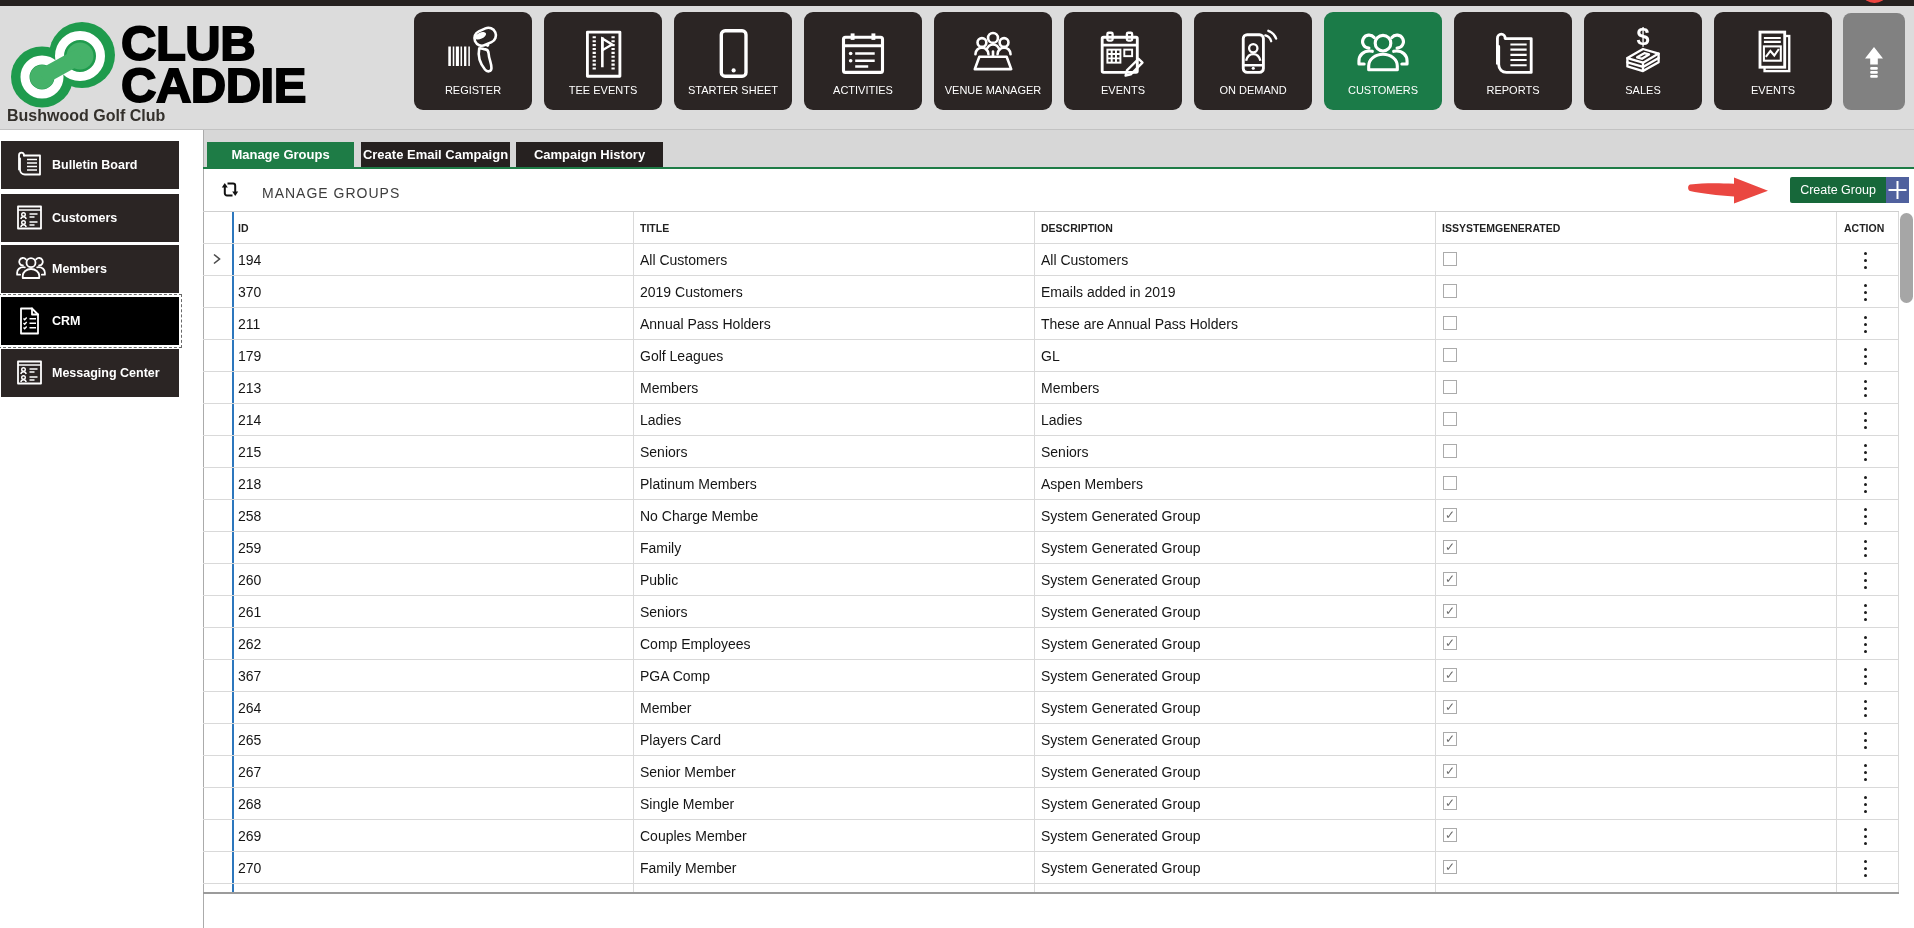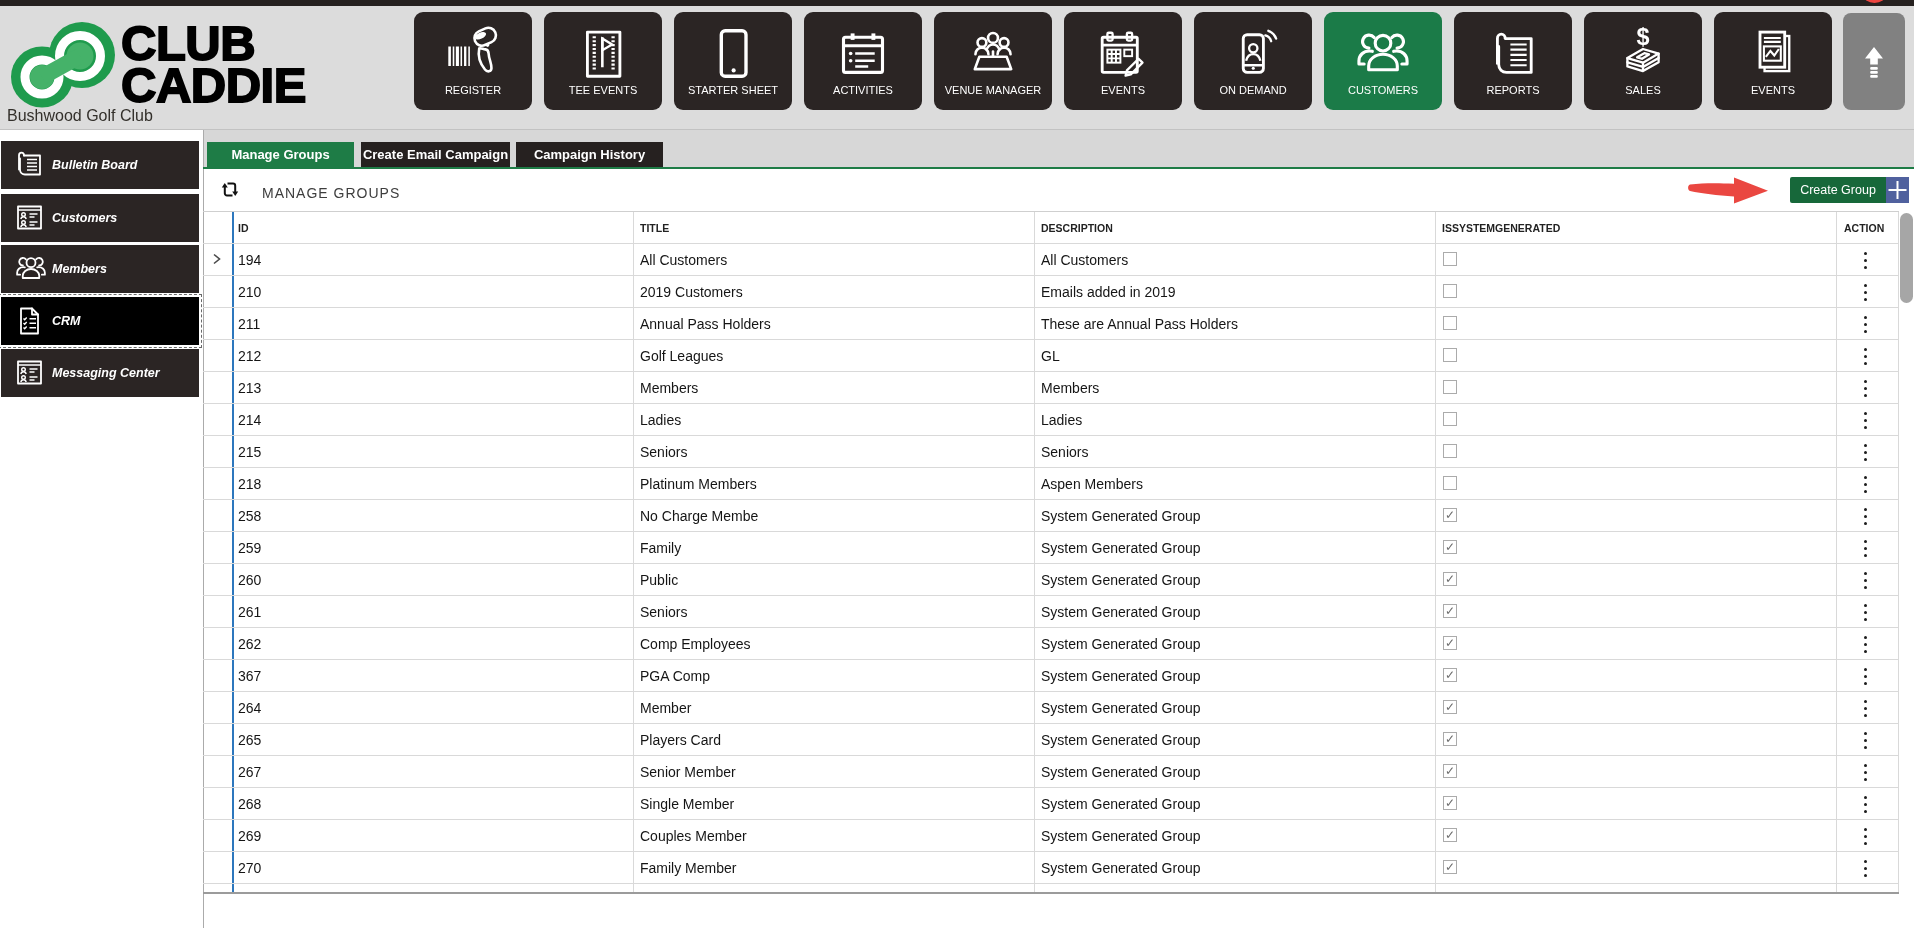--- a/index.html
+++ b/index.html
@@ -7,30 +7,30 @@
   font-family:"Liberation Sans", sans-serif; position:relative; }
 .abs { position:absolute; }
 
 #topbar { left:0; top:0; width:1914px; height:6px; background:#262120; overflow:hidden; }
 #reddot { left:1863px; top:-14px; width:23px; height:17px; background:#ee4540; border-radius:50%; }
 
 #header { left:0; top:6px; width:1914px; height:123px; background:#dcdcdc; }
 #hborder { left:0; top:129px; width:1914px; height:1px; background:#c2c2c2; }
 #clubtext { left:121px; top:23px; font-size:49px; line-height:41.5px; font-weight:bold;
   color:#000; letter-spacing:-0.5px; -webkit-text-stroke:1.8px #000; }
-#clubname { left:7px; top:107px; font-size:16px; font-weight:normal; color:#33302b; }
+#clubname { left:7px; top:107px; font-size:16px; font-weight:bold; color:#33302b; }
 
 .navbtn { top:12px; width:118px; height:98px; background:#2b2524; border-radius:9px;
   color:#fff; text-align:center; }
 .navbtn.green { background:#1b7b48; }
 .navbtn .lbl { position:absolute; left:0; right:0; top:72px; font-size:11px; white-space:nowrap; text-align:center; }
 .navbtn svg { position:absolute; left:50%; top:11px; margin-left:-24px; transform:scale(1.3); transform-origin:50% 0; }
 #upbtn { left:1843px; top:13px; width:62px; height:97px; background:#818181; border-radius:8px; }
 
-.sbitem { left:1px; width:198px; height:48px; background:#2b2524; color:#fff;font-style:italic; }
+.sbitem { left:1px; width:178px; height:48px; background:#2b2524; color:#fff; }
 .sbitem.green { background:#000000; outline:1px dashed #6a6a6a; outline-offset:2px; }
 .sbitem .lbl { position:absolute; left:51px; top:50%; transform:translateY(-50%);
   font-size:12.5px; font-weight:bold; white-space:nowrap; }
 .sbitem svg { position:absolute; left:12px; top:50%; transform:translateY(-50%); }
 #sbline { left:203px; top:130px; width:1px; height:798px; background:#ababab; }
 
 #tabstrip { left:204px; top:130px; width:1710px; height:37px; background:#d7d7d7; }
 .tab { top:142px; height:25px; color:#fff; font-size:13px; font-weight:bold;
   text-align:center; line-height:25px; white-space:nowrap; }
 #tab1 { left:207px; width:147px; background:#1e7c46; }
@@ -381,41 +381,41 @@
     <div class="abs cell" style="left:238px;top:252px">194</div>
     <div class="abs cell" style="left:640px;top:252px">All Customers</div>
     <div class="abs cell" style="left:1041px;top:252px">All Customers</div>
     <div class="abs chk" style="top:252px"></div>
     <div class="abs dots" style="top:252px">
       <span></span>
       <span></span>
       <span></span>
     </div>
     <div class="abs hline" style="top:275px"></div>
-    <div class="abs cell" style="left:238px;top:284px">210</div>
+    <div class="abs cell" style="left:238px;top:284px">370</div>
     <div class="abs cell" style="left:640px;top:284px">2019 Customers</div>
     <div class="abs cell" style="left:1041px;top:284px">Emails added in 2019</div>
     <div class="abs chk" style="top:284px"></div>
     <div class="abs dots" style="top:284px">
       <span></span>
       <span></span>
       <span></span>
     </div>
     <div class="abs hline" style="top:307px"></div>
     <div class="abs cell" style="left:238px;top:316px">211</div>
     <div class="abs cell" style="left:640px;top:316px">Annual Pass Holders</div>
     <div class="abs cell" style="left:1041px;top:316px">These are Annual Pass Holders</div>
     <div class="abs chk" style="top:316px"></div>
     <div class="abs dots" style="top:316px">
       <span></span>
       <span></span>
       <span></span>
     </div>
     <div class="abs hline" style="top:339px"></div>
-    <div class="abs cell" style="left:238px;top:348px">212</div>
+    <div class="abs cell" style="left:238px;top:348px">179</div>
     <div class="abs cell" style="left:640px;top:348px">Golf Leagues</div>
     <div class="abs cell" style="left:1041px;top:348px">GL</div>
     <div class="abs chk" style="top:348px"></div>
     <div class="abs dots" style="top:348px">
       <span></span>
       <span></span>
       <span></span>
     </div>
     <div class="abs hline" style="top:371px"></div>
     <div class="abs cell" style="left:238px;top:380px">213</div>

